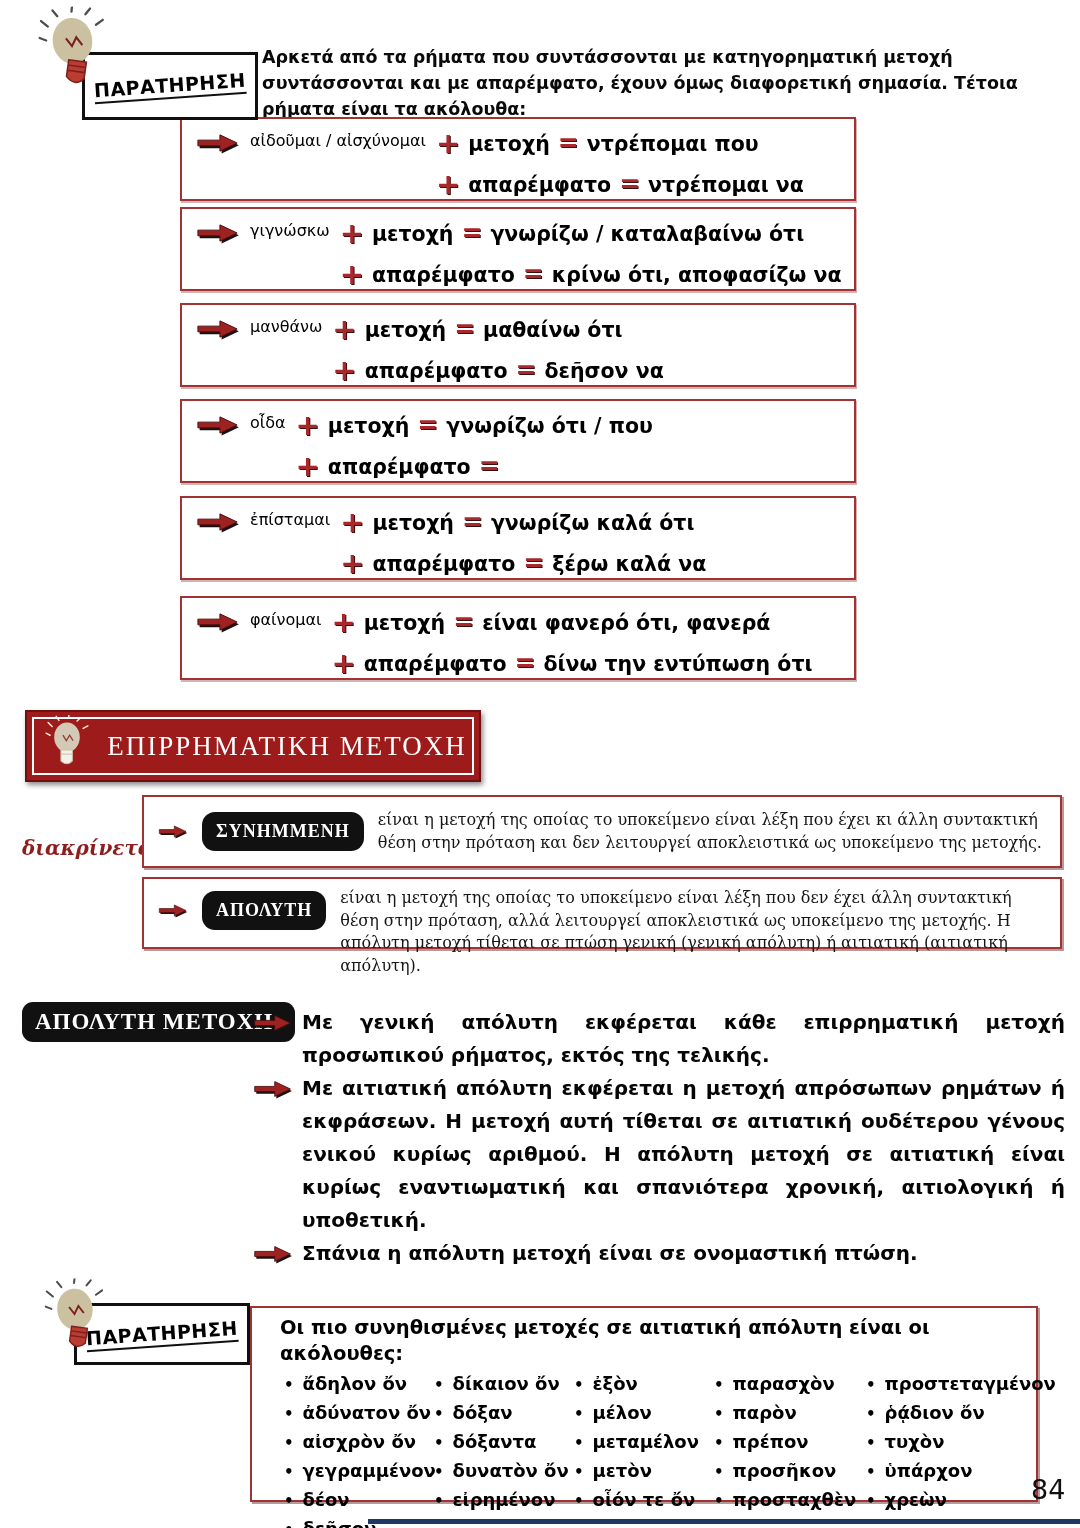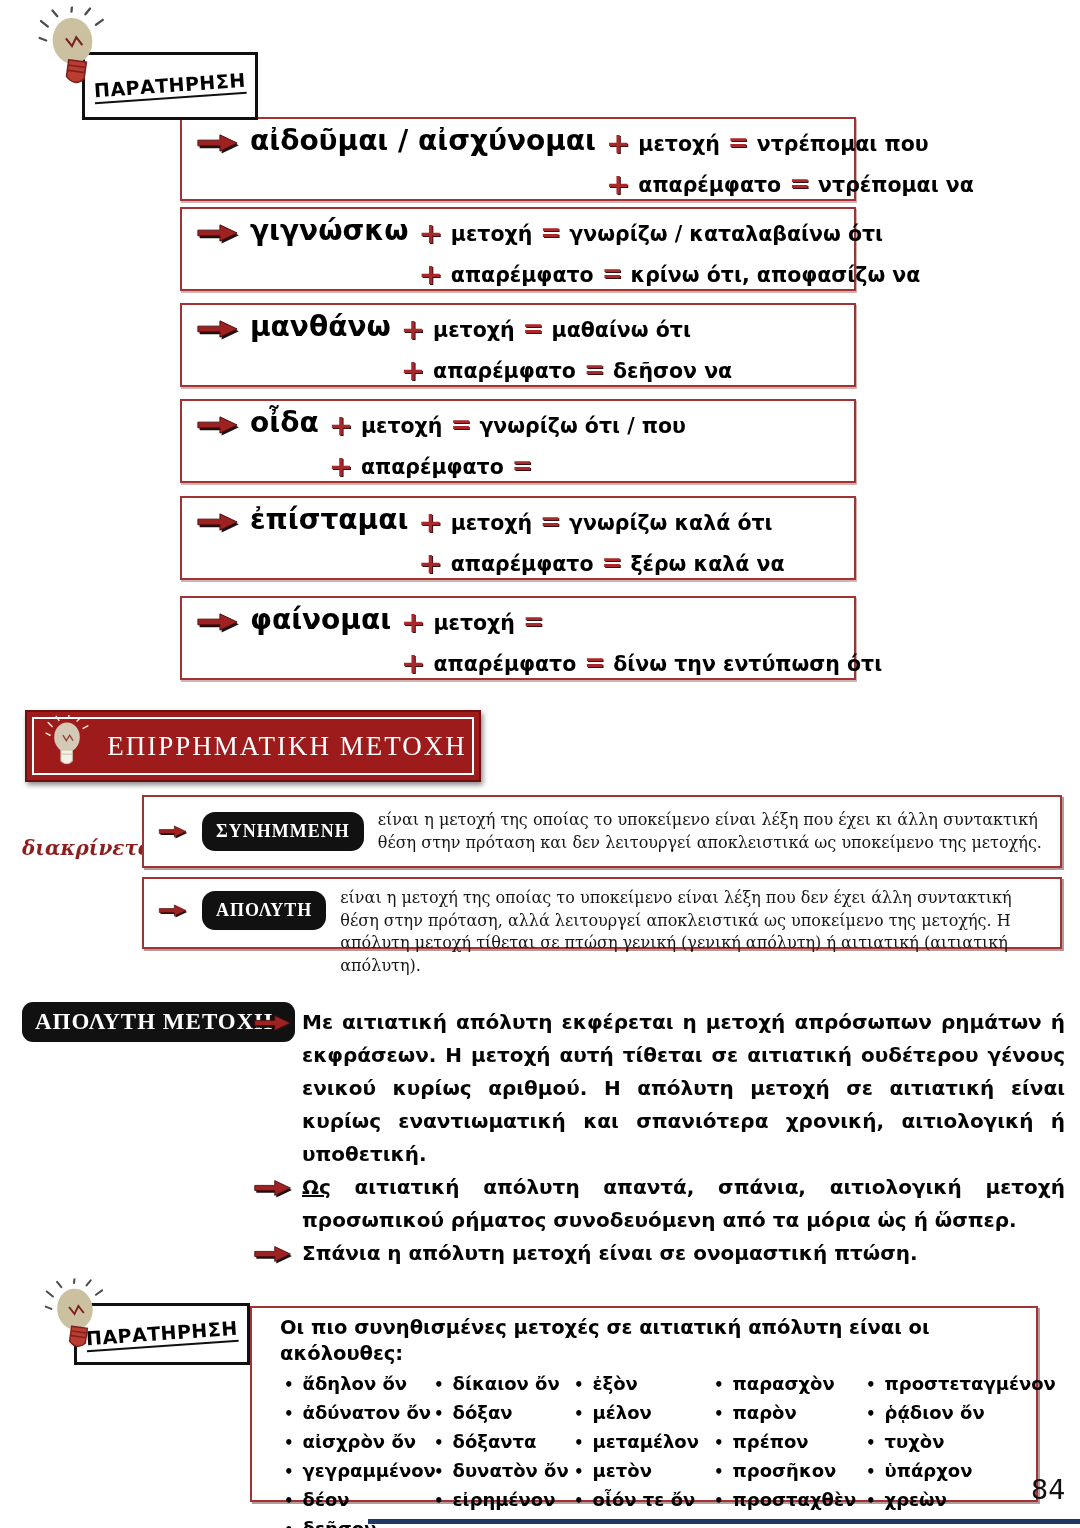--- a/index.html
+++ b/index.html
@@ -20,21 +20,21 @@
 
   
   .intro{position:absolute;left:262px;top:44px;width:800px;font-size:17.5px;line-height:26px;
          font-weight:bold;color:#0a0a0a;}
 
   
   .vbox{position:absolute;left:180px;width:676px;height:84px;border:2px solid #a33333;
         background:#fff;box-shadow:1px 2px 0 rgba(120,40,40,.35);
         display:flex;align-items:flex-start;gap:10px;padding:3px 8px 0 14px;box-sizing:border-box;}
   .vbox .arr{width:44px;height:26px;flex:0 0 auto;margin-top:8px;}
-  .verb{font-weight:bold;font-size:28px;line-height:38px;white-space:nowrap;}
+  .verb{font-weight:normal;font-size:16px;line-height:38px;white-space:nowrap;}
   .lines{display:flex;flex-direction:column;}
   .vline{display:flex;align-items:baseline;gap:8px;font-weight:bold;font-size:20.5px;
          line-height:38px;white-space:nowrap;}
   .plus{color:#a8282c;font-size:29px;font-weight:900;text-shadow:1px 1px 0 #3c0d0d;
         transform:translateY(2px);}
   .eq{color:#a8282c;font-size:25px;font-weight:900;text-shadow:1px 1px 0 #3c0d0d;}
 
   
   .banner{position:absolute;left:25px;top:710px;width:452px;height:68px;background:#9e1b1b;
           border:2px solid #6e1010;box-shadow:2px 3px 5px rgba(0,0,0,.45);
@@ -126,20 +126,21 @@
       <line x1="23" y1="58" x2="40" y2="58" stroke="#c9bfa8" stroke-width="1.5"></line>
     </symbol>
   </svg>
 
   <svg class="bulb bulb-top">
       <use href="#sym-bulb"></use>
     </svg>
   <div class="notebox notebox-top">
     <span class="notetext">ΠΑΡΑΤΗΡΗΣΗ</span>
   </div>
+  <div class="intro">Αρκετά από τα ρήματα που συντάσσονται με κατηγορηματική μετοχή συντάσσονται και με απαρέμφατο, έχουν όμως διαφορετική σημασία. Τέτοια ρήματα είναι τα ακόλουθα:</div>
 
   <div class="vbox" style="top:117px">
     <svg class="arr">
         <use href="#sym-arrow"></use>
       </svg>
     <span class="verb">αἰδοῦμαι / αἰσχύνομαι</span>
     <div class="lines">
       <div class="vline">
         <span class="plus">+</span>
         <span>μετοχή</span>
@@ -241,20 +242,21 @@
   <div class="vbox" style="top:596px">
     <svg class="arr">
         <use href="#sym-arrow"></use>
       </svg>
     <span class="verb">φαίνομαι</span>
     <div class="lines">
       <div class="vline">
         <span class="plus">+</span>
         <span>μετοχή</span>
         <span class="eq">=</span>
+        <span>είναι φανερό ότι, φανερά</span>
       </div>
       <div class="vline">
         <span class="plus">+</span>
         <span>απαρέμφατο</span>
         <span class="eq">=</span>
         <span>δίνω την εντύπωση ότι</span>
       </div>
     </div>
   </div>
 
@@ -282,27 +284,27 @@
     <span class="badge">ΑΠΟΛΥΤΗ</span>
     <span class="tdesc">είναι η μετοχή της οποίας το υποκείμενο είναι λέξη που δεν έχει άλλη συντακτική θέση στην πρόταση, αλλά λειτουργεί αποκλειστικά ως υποκείμενο της μετοχής. Η απόλυτη μετοχή τίθεται σε πτώση γενική (γενική απόλυτη) ή αιτιατική (αιτιατική απόλυτη).</span>
   </div>
 
   <div class="abs-badge">ΑΠΟΛΥΤΗ ΜΕΤΟΧΗ:</div>
   <div class="bullets">
     <div class="bullet">
       <svg class="arr">
           <use href="#sym-arrow"></use>
         </svg>
-      <span class="btext">Με αιτιατική απόλυτη εκφέρεται η μετοχή απρόσωπων ρημάτων ή εκφράσεων. Η μετοχή αυτή τίθεται σε αιτιατική ουδέτερου γένους ενικού κυρίως αριθμού. Η απόλυτη μετοχή σε αιτιατική είναι κυρίως εναντιωματική και σπανιότερα χρονική, αιτιολογική ή υποθετική.</span>
+      <span class="btext">Με γενική απόλυτη εκφέρεται κάθε επιρρηματική μετοχή προσωπικού ρήματος, εκτός της τελικής.</span>
     </div>
     <div class="bullet">
       <svg class="arr">
           <use href="#sym-arrow"></use>
         </svg>
-      <span class="btext"><span class="lead">Ως</span> <span>αιτιατική απόλυτη απαντά, σπάνια, αιτιολογική μετοχή προσωπικού ρήματος συνοδευόμενη από τα μόρια ὡς ή ὥσπερ.</span></span>
+      <span class="btext">Με αιτιατική απόλυτη εκφέρεται η μετοχή απρόσωπων ρημάτων ή εκφράσεων. Η μετοχή αυτή τίθεται σε αιτιατική ουδέτερου γένους ενικού κυρίως αριθμού. Η απόλυτη μετοχή σε αιτιατική είναι κυρίως εναντιωματική και σπανιότερα χρονική, αιτιολογική ή υποθετική.</span>
     </div>
     <div class="bullet">
       <svg class="arr">
           <use href="#sym-arrow"></use>
         </svg>
       <span class="btext">Σπάνια η απόλυτη μετοχή είναι σε ονομαστική πτώση.</span>
     </div>
   </div>
 
   <svg class="bulb bulb-bottom">

